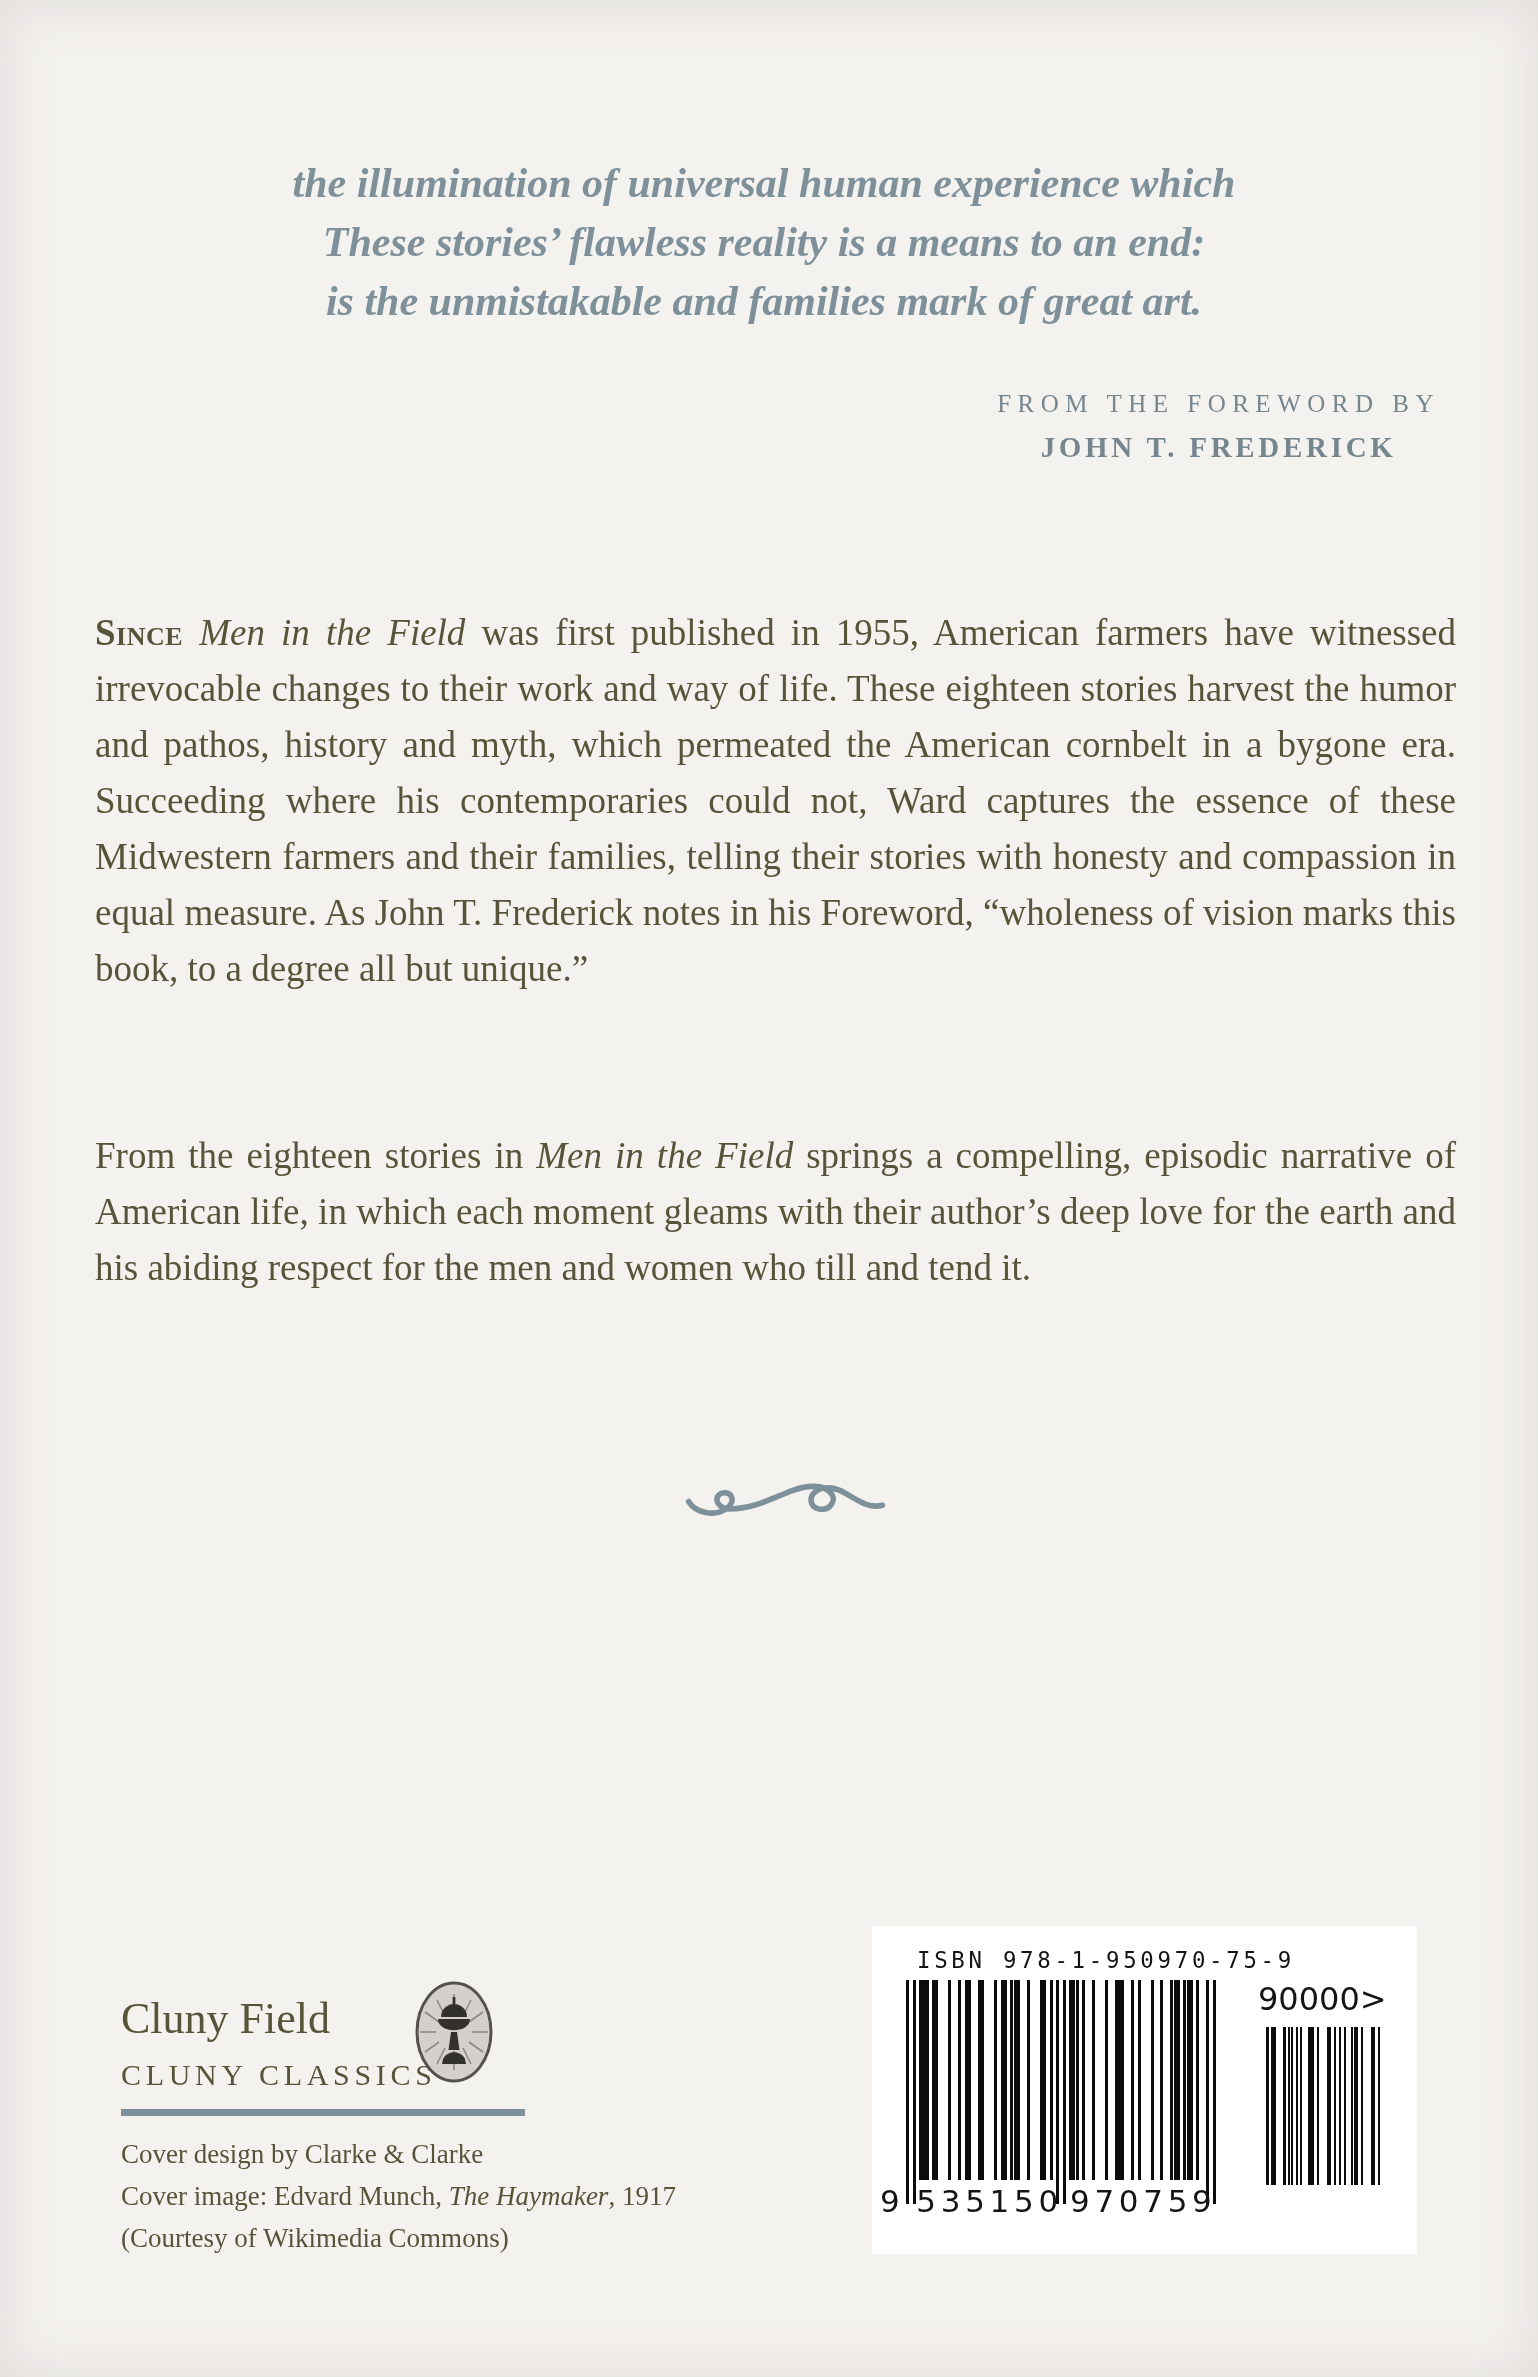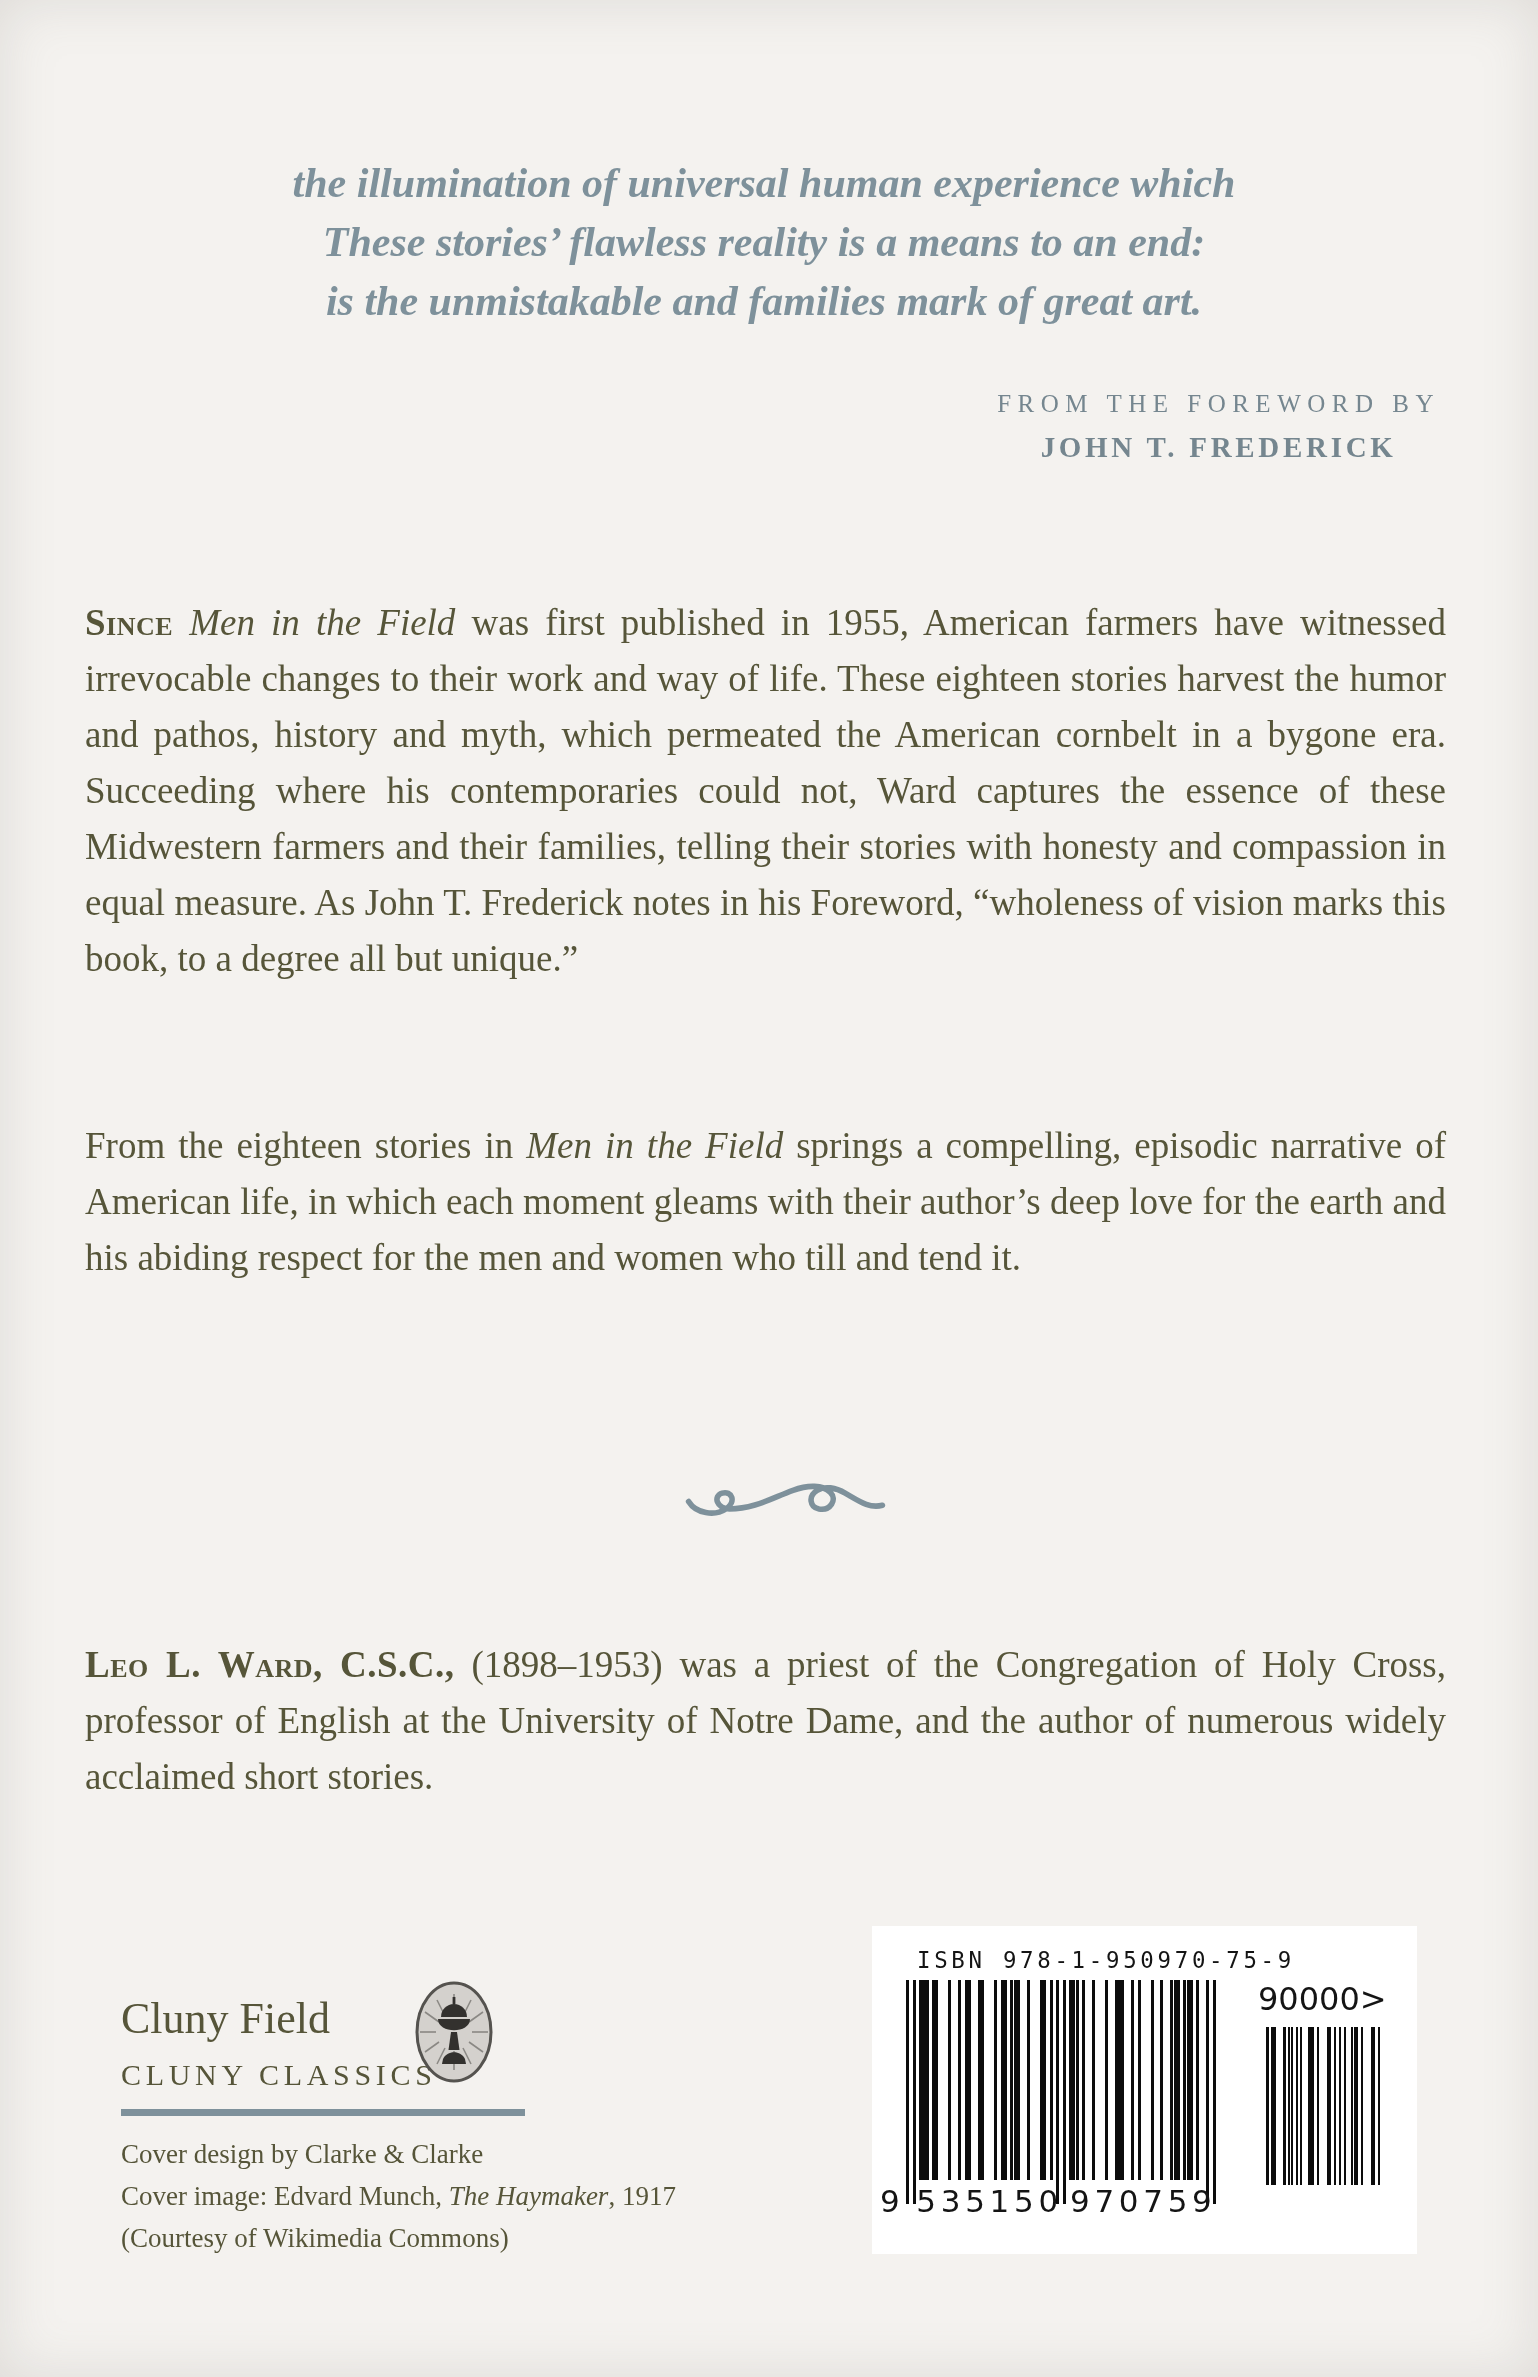--- a/index.html
+++ b/index.html
@@ -21,21 +21,21 @@
   .attribution .line1{font-size:25px;letter-spacing:6.5px;font-weight:400;}
   .attribution .line2{font-size:29px;letter-spacing:3.7px;font-weight:700;margin-top:13px;}
   
   .bodycopy{position:absolute;left:79px;width:1361px;color:#565539;
     font-size:37px;line-height:56px;text-align:justify;}
   .para1{top:589px;}
   .para2{top:1112px;}
   .bio{top:1631px;}
   .sc{font-variant:small-caps;font-weight:700;letter-spacing:0.5px;}
   .it{font-style:italic;}
-  p{margin:6px;}
+  p{margin:16px;}
   
   .flourish{position:absolute;left:683px;top:1460px;width:205px;height:70px;}
   
   .pub-name{position:absolute;left:121px;top:1993px;font-size:44px;color:#565539;}
   .pub-imprint{position:absolute;left:121px;top:2058px;font-size:30px;letter-spacing:4.7px;color:#565539;}
   .pub-rule{position:absolute;left:121px;top:2109px;width:404px;height:6.5px;background:#7e919b;}
   .credits{position:absolute;left:121px;top:2133px;font-size:27px;line-height:42px;color:#565539;}
   .emblem{position:absolute;left:414px;top:1980px;width:80px;height:104px;}
   
   .barcode-box{position:absolute;left:872px;top:1926px;width:545px;height:328px;background:#ffffff;}
@@ -76,24 +76,20 @@
   <p class="bodycopy para2">
     <span>From the eighteen stories in</span>
     <span class="it">Men in the Field</span>
     <span>springs a compelling, episodic narrative of American life, in which each moment gleams with their author’s deep love for the earth and his abiding respect for the men and women who till and tend it.</span>
   </p>
 
   <svg class="flourish" viewBox="0 0 220 70">
     <path d="M6 42 C14 55 34 58 46 50 C58 42 52 30 42 33 C32 36 36 50 50 50 C76 50 96 38 118 30 C134 24 150 24 158 32 C166 40 158 52 146 50 C136 48 134 36 144 30 C152 25 164 27 174 33 C188 41 200 50 214 46" fill="none" stroke="#7e919b" stroke-width="6" stroke-linecap="round"></path>
   </svg>
 
-  <p class="bodycopy bio">
-    <span class="sc">Leo L. Ward, C.S.C.,</span>
-    <span>(1898–1953) was a priest of the Congregation of Holy Cross, professor of English at the University of Notre Dame, and the author of numerous widely acclaimed short stories.</span>
-  </p>
 
   <div class="pub-name">Cluny Field</div>
   <div class="pub-imprint">CLUNY CLASSICS</div>
 
   <svg class="emblem" viewBox="0 0 80 104">
     <ellipse cx="40" cy="52" rx="37" ry="49" fill="#d4d1cd" stroke="#55534f" stroke-width="3"></ellipse>
     <g stroke="#8a8884" stroke-width="1.6">
       <line x1="58" y1="52" x2="74" y2="52"></line>
         <line x1="55" y1="62" x2="69" y2="72"></line>
       <line x1="49" y1="68" x2="57" y2="84"></line>

